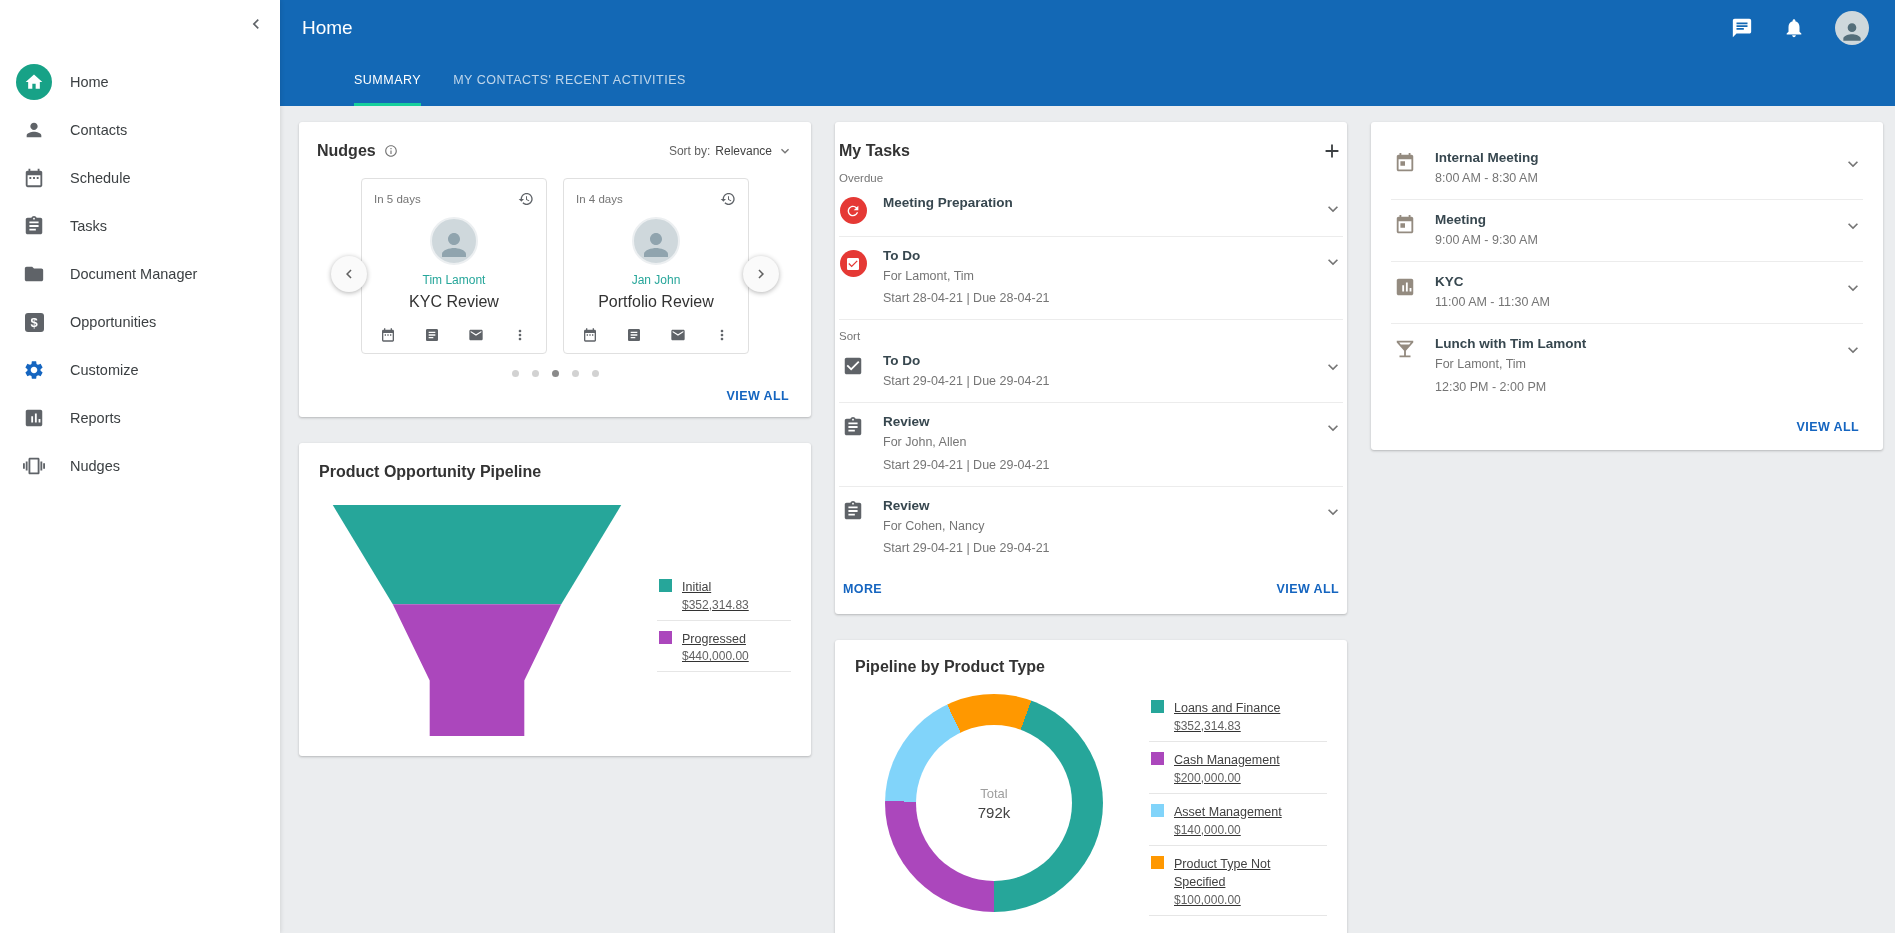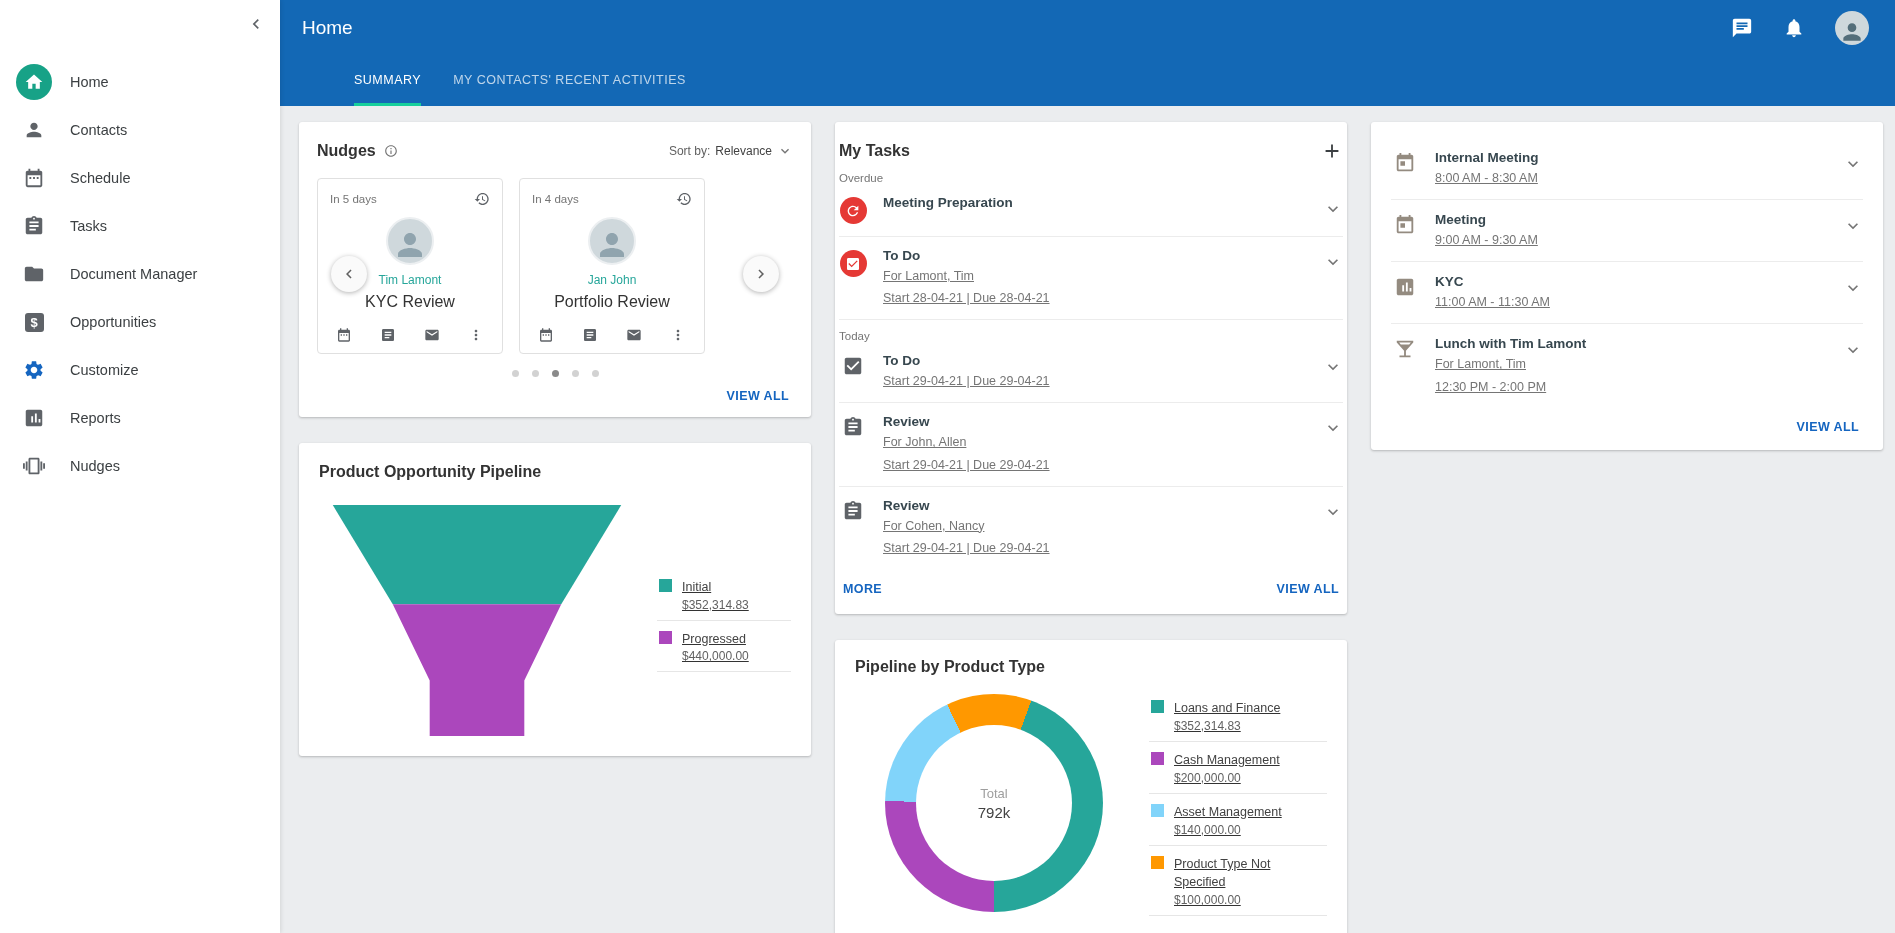--- a/index.html
+++ b/index.html
@@ -49,21 +49,21 @@
   .link-btn{color:var(--link);font-size:12.5px;font-weight:700;letter-spacing:.4px;cursor:pointer;}
   .divider-row{border-bottom:1px solid #ececec;}
   .chev-gray{color:#757575;}
 
   
   .nudges{padding:20px 18px 12px;}
   .nudges-head{display:flex;align-items:center;}
   .info-ic{margin-left:8px;color:#757575;}
   .sort{margin-left:auto;display:flex;align-items:center;gap:5px;font-size:12px;color:#616161;cursor:pointer;}
   .sort b{font-weight:400;color:#424242;}
-  .carousel{position:relative;display:flex;gap:16px;margin-top:18px;}
+  .carousel{position:relative;display:flex;justify-content:center;gap:16px;margin-top:18px;}
   .nudge-card{width:186px;border:1px solid #e0e0e0;border-radius:4px;padding:12px 12px 10px;}
   .nudge-top{display:flex;align-items:center;justify-content:space-between;font-size:11.5px;color:#757575;}
   .nudge-top .ic{color:#5f6368;}
   .nudge-avatar{width:48px;height:48px;border-radius:50%;background:#cfd8dc;border:2px solid #eceff1;margin:10px auto 0;display:flex;align-items:flex-end;justify-content:center;overflow:hidden;}
   .nudge-avatar .ic{width:36px;height:36px;color:#90a4ae;}
   .nudge-name{text-align:center;font-size:12px;color:var(--nudge_name);margin-top:8px;cursor:pointer;}
   .nudge-task{text-align:center;font-size:16px;font-weight:500;color:#333;margin-top:6px;}
   .nudge-actions{display:flex;justify-content:space-between;align-items:center;margin-top:16px;padding:0 6px;color:#5f6368;}
   .carousel-nav{position:absolute;top:78px;width:36px;height:36px;border-radius:50%;background:#fafafa;box-shadow:0 1px 5px rgba(0,0,0,.3);display:flex;align-items:center;justify-content:center;color:#616161;cursor:pointer;}
   .carousel-nav.prev{left:14px;} .carousel-nav.next{right:14px;}
@@ -85,21 +85,21 @@
   
   .tasks{padding:18px 4px 8px;}
   .tasks-head{display:flex;align-items:center;justify-content:space-between;}
   .icon-btn{color:#3c4043;cursor:pointer;display:flex;}
   .section-label{font-size:11.5px;color:#757575;margin:10px 0 0;}
   .task-row{display:flex;align-items:flex-start;padding:11px 0 12px;cursor:pointer;}
   .task-ic{width:28px;display:flex;justify-content:center;margin-top:2px;flex-shrink:0;color:#5f6368;}
   .badge-red{width:27px;height:27px;border-radius:50%;background:var(--red);display:flex;align-items:center;justify-content:center;color:#fff;}
   .task-body{margin-left:16px;flex:1;min-width:0;}
   .task-title{font-size:13.5px;font-weight:700;color:#37474f;}
-  .task-sub{font-size:12.5px;color:#757575;margin-top:4px;line-height:1.45;text-decoration:underline;}
+  .task-sub{font-size:12.5px;color:#757575;margin-top:4px;line-height:1.45;}
   .task-chev{margin-left:10px;margin-top:4px;}
   .tasks-foot{display:flex;justify-content:space-between;padding:13px 4px 10px;}
 
   
   .donut-card{padding:18px 20px 20px;}
   .donut-body{display:flex;align-items:center;margin-top:14px;}
   .donut{width:218px;height:218px;border-radius:50%;position:relative;margin-left:30px;flex-shrink:0;background:#ddd;}
   .donut::before{content:"";position:absolute;inset:31px;background:#fff;border-radius:50%;}
   .donut-center{position:absolute;inset:0;display:flex;flex-direction:column;align-items:center;justify-content:center;z-index:1;}
   .donut-total-label{font-size:13px;color:#9e9e9e;}
@@ -474,21 +474,21 @@
             <span class="task-body">
               <div class="task-title">To Do</div>
               <div class="task-sub">For Lamont, Tim</div>
               <div class="task-sub">Start 28-04-21 | Due 28-04-21</div>
             </span>
             <svg class="ic s20 chev-gray task-chev">
                 <use href="#i-chevron-down"></use>
               </svg>
           </div>
 
-          <div class="section-label">Today</div>
+          <div class="section-label">Sort</div>
 
           <div class="task-row divider-row">
             <span class="task-ic">
                 <svg class="ic">
                   <use href="#i-checkbox"></use>
                 </svg>
               </span>
             <span class="task-body">
               <div class="task-title">To Do</div>
               <div class="task-sub">Start 29-04-21 | Due 29-04-21</div>

